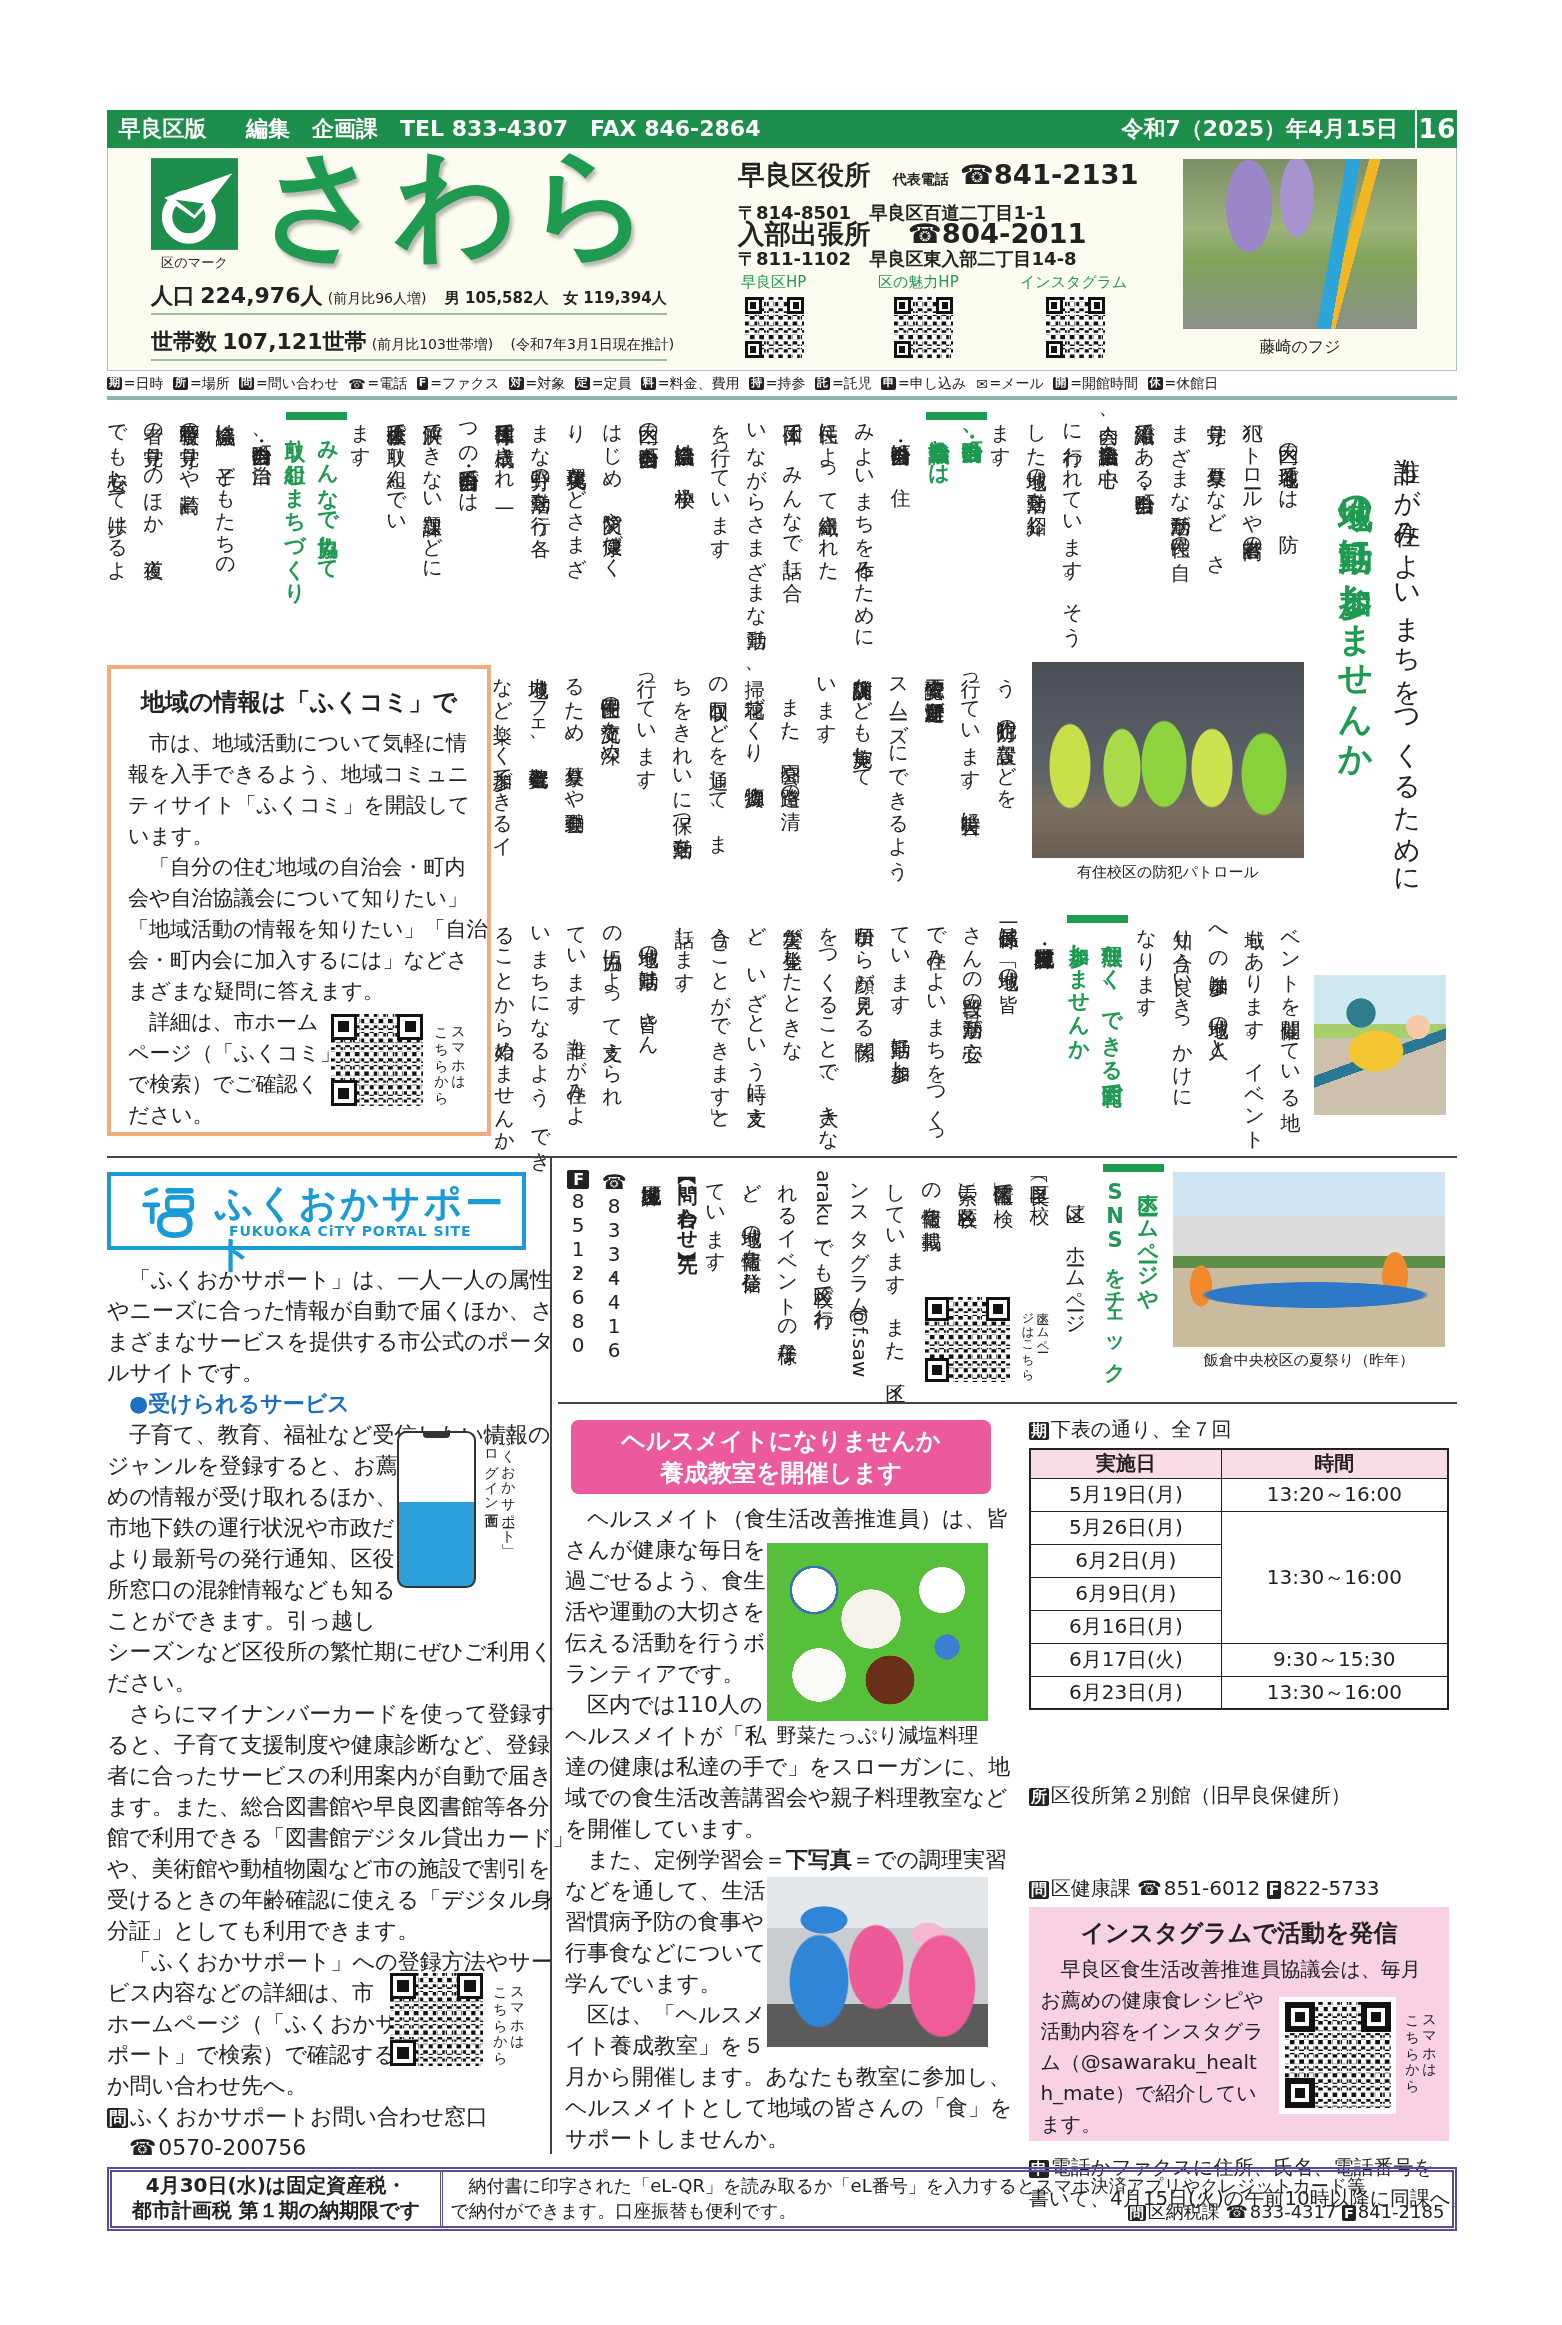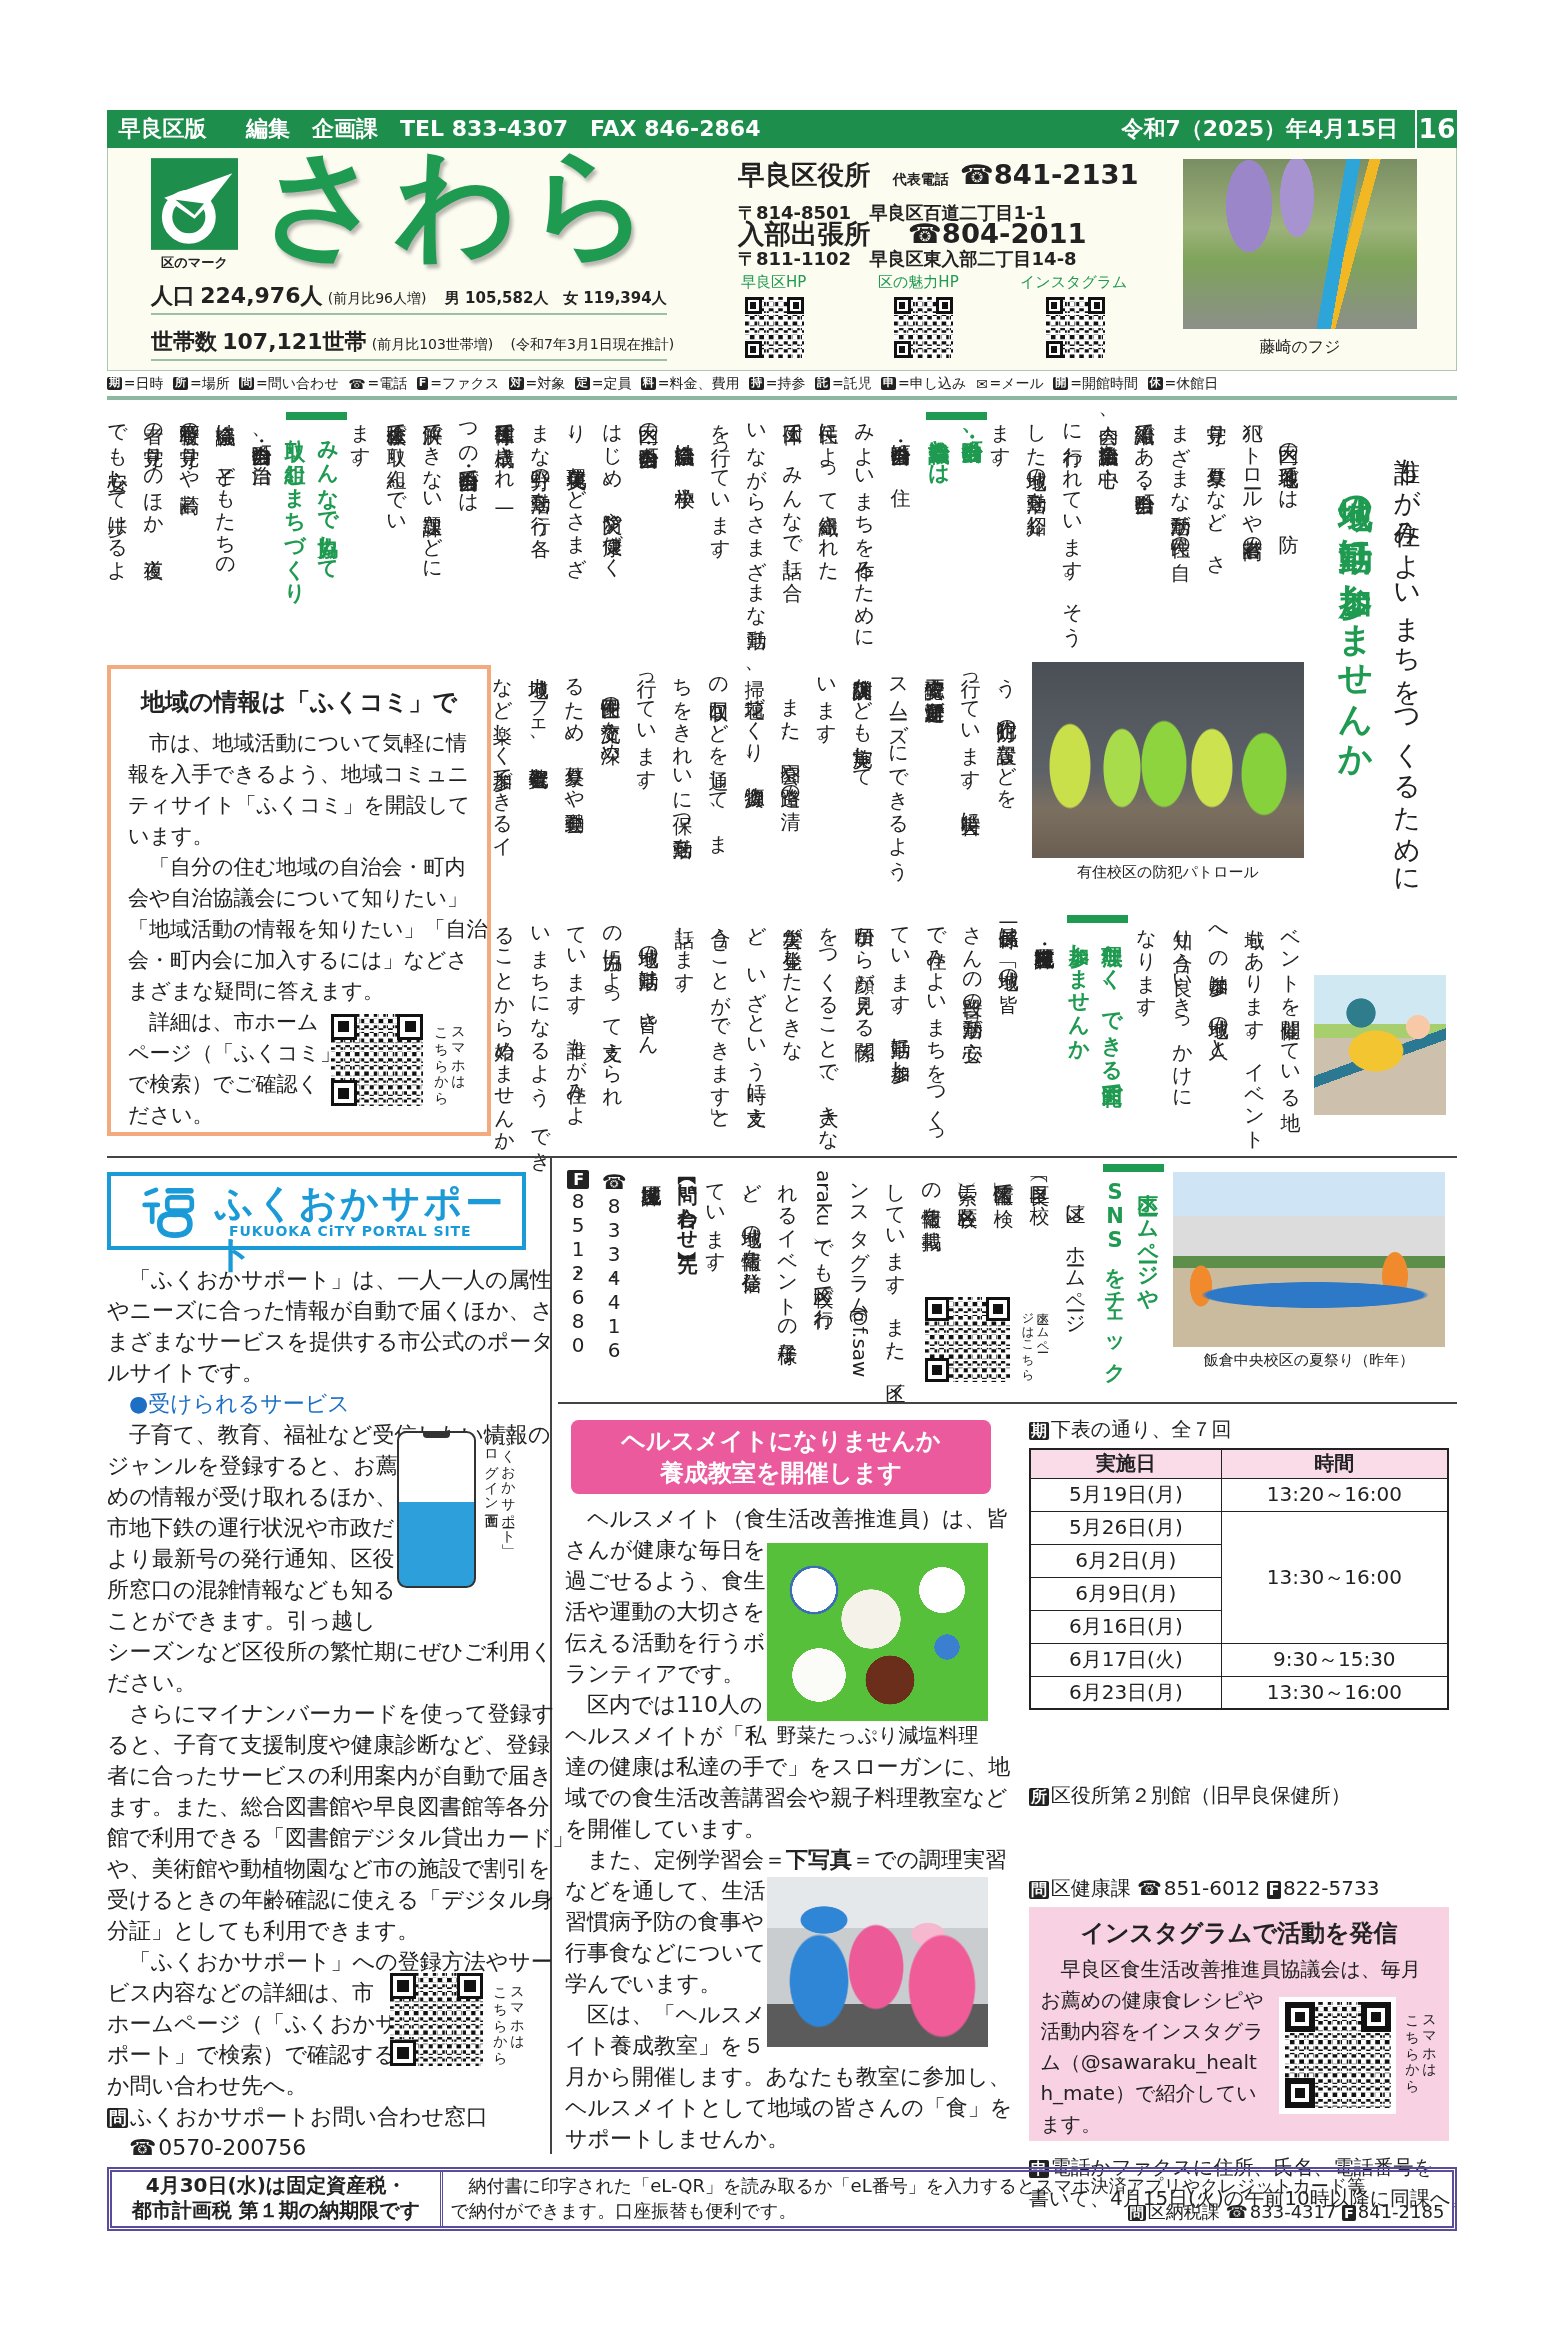--- a/index.html
+++ b/index.html
@@ -8,21 +8,21 @@
 .pre{white-space:pre}
 
 .band{left:107px;top:110px;width:1350px;height:38px;background:#1e8e4c;color:#fff;font-weight:bold;font-size:22px;line-height:38px}
 .band span{position:absolute;top:0}
 .band-edition{left:11.4px}
 .band-editor{left:139px}
 .band-date{right:59px}
 .band-page{right:0;width:42px;text-align:center;border-left:2.8px solid #fff;font-size:26.5px}
 .hdr{left:107px;top:148px;width:1350px;height:223px;background:#fdfcf1;border:1.9px solid #a9c8b4;border-top:none}
 .title{left:261px;top:138px;font-size:121px;font-weight:bold;color:#1f9a51;letter-spacing:9.5px;text-shadow:2.8px 3.8px 3.8px rgba(0,0,0,.28);line-height:132px}
-.mark-label{left:151px;top:254px;width:87px;text-align:center;font-size:13.2px;font-weight:bold}
+.mark-label{left:151px;top:254px;width:87px;text-align:center;font-size:13.2px;font-weight:normal}
 .pop{left:151px;font-weight:bold;white-space:nowrap}
 .pop .big{font-size:22px}
 .pop .sm{font-size:14px;font-weight:normal;margin-right:13.2px}
 .pop .mf{font-size:15px;margin-right:9.5px}
 .rule{height:1.9px;background:#9bbfa9}
 .off{left:738px;white-space:nowrap;font-weight:bold}
 .off .nm{font-size:26.5px}
 .off .lbl{font-size:14px;margin:0 5.7px 0 17px}
 .off .tel{font-size:27.4px}
 .off .addr{font-size:18px}
@@ -97,21 +97,21 @@
 
 .fukukomi{left:107px;top:665px;width:384px;height:471px;border:4.7px solid #f2aa7e;background:#fff}
 .fk-title{position:absolute;left:0;top:17px;width:100%;text-align:center;font-size:24px;font-weight:bold}
 .fk-body{position:absolute;left:17px;top:59px;font-size:21px;line-height:31px;white-space:pre}
 .sep{background:#444}
 .fs-logo{left:107px;top:1172px;width:419px;height:78px;border:4.7px solid #1a9ad6;background:#fff}
 .fs-title{position:absolute;left:104px;top:1.9px;font-size:38px;font-weight:bold;color:#1a9ad6;letter-spacing:2.8px}
 .fs-sub{position:absolute;left:118px;top:47px;font-size:14px;font-weight:bold;color:#1a9ad6;letter-spacing:0.9px}
 .col-text{font-size:22px;line-height:31px}
 .col-text p{white-space:pre}
-.blue-sub{color:#1d6fc4;font-weight:normal}
+.blue-sub{color:#1d6fc4;font-weight:bold}
 .hm-title{left:571px;top:1420px;width:420px;height:74px;background:#ea5a9c;border-radius:7.6px;color:#fff;font-weight:bold;font-size:24px;line-height:32px;text-align:center;padding-top:4.7px;white-space:pre}
 .sched{position:absolute;left:1029px;top:1448px;width:420px;border-collapse:collapse;border:2.8px solid #222;font-size:20px}
 .sched th{background:#fadbe8;height:29px;border:1.9px solid #222;font-weight:bold}
 .sched td{height:33px;border:1.9px solid #222;text-align:center}
 .rt{font-size:20px;line-height:31px;white-space:pre}
 .insta{left:1029px;top:1907px;width:420px;height:234px;background:#f8d2e2}
 .insta-title{position:absolute;left:0;top:9.5px;width:100%;text-align:center;font-size:24px;font-weight:bold}
 .insta-body{position:absolute;left:11.4px;top:47px;font-size:20px;line-height:31px;white-space:pre}
 .footer{left:107px;top:2167px;width:1350px;height:64px;border:5.7px double #5b4b9b;display:flex;font-size:18px}
 .ft-left{width:331px;border-right:3.8px double #5b4b9b;text-align:center;font-weight:bold;font-size:20px;line-height:25.6px;white-space:pre;padding-top:0.9px}

